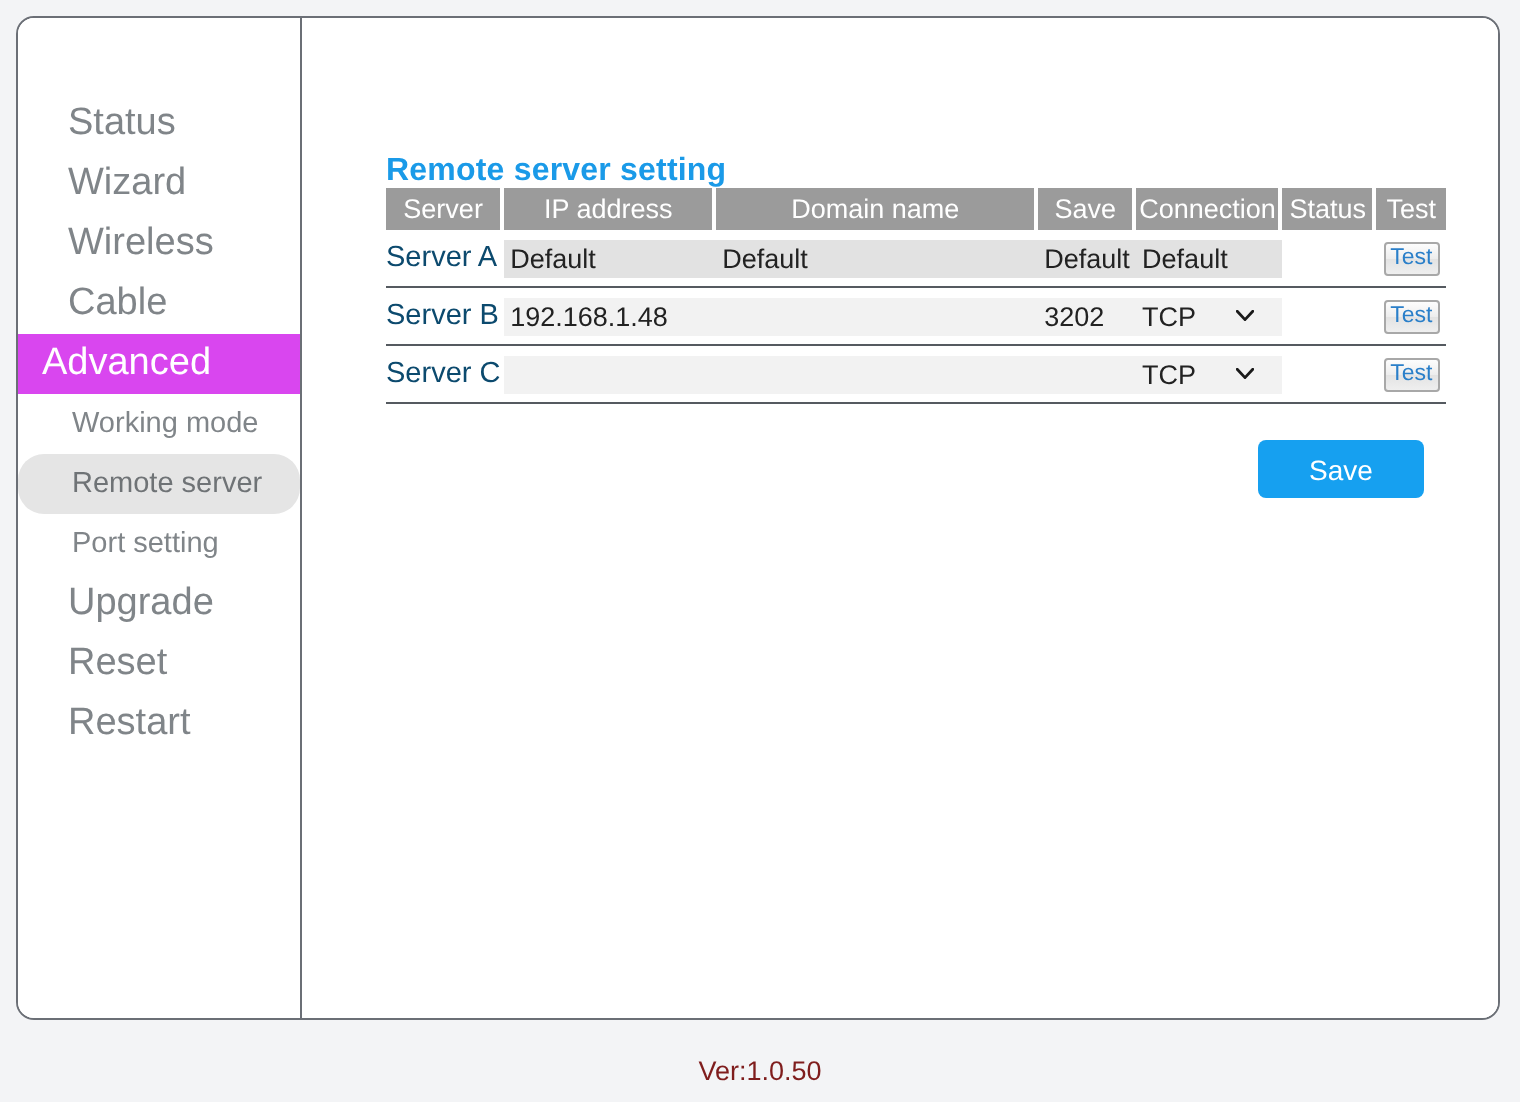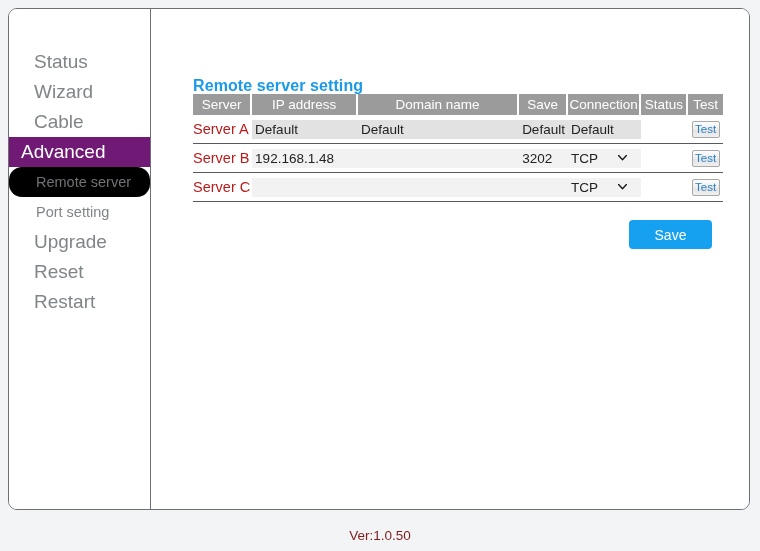--- a/index.html
+++ b/index.html
@@ -50,29 +50,29 @@
     line-height: 30px;
     height: 30px;
   }
   .nav-item.sub {
     font-size: 14.5px;
     line-height: 30px;
     height: 30px;
     padding-left: 27px;
   }
   .nav-item.active-blue {
-    background: #701a75;
+    background: #d946ef;
     color: #ffffff;
     font-size: 19px;
     line-height: 30px;
     height: 30px;
     padding-left: 12px;
   }
   .nav-item.active-gray {
-    background: #000000;
+    background: #e5e5e5;
     color: #6f7376;
     border-radius: 13px;
   }
 
   
   #content {
     flex: 1 1 auto;
     position: relative;
     background: #ffffff;
   }
@@ -113,21 +113,21 @@
 
   #server-table td {
     padding: 0;
     height: 29px;
     border-bottom: 1px solid #555a60;
     vertical-align: middle;
     box-sizing: border-box;
   }
   .row-label {
     font-size: 14.5px;
-    color: #b91c1c;
+    color: #0c4a6e;
     white-space: nowrap;
     padding-right: 2px;
   }
   .cell-input {
     display: block;
     width: 100%;
     height: 19px;
     line-height: 19px;
     font-family: "Liberation Sans", sans-serif;
     font-size: 13.5px;
@@ -222,22 +222,24 @@
   }
 </style>
 </head>
 <body>
 
 <div id="app-frame">
 
   <nav id="sidebar">
       <div class="nav-item main"><span>Status</span></div>
       <div class="nav-item main"><span>Wizard</span></div>
+      <div class="nav-item main"><span>Wireless</span></div>
       <div class="nav-item main"><span>Cable</span></div>
       <div class="nav-item main active-blue"><span>Advanced</span></div>
+      <div class="nav-item sub"><span>Working mode</span></div>
       <div class="nav-item sub active-gray"><span>Remote server</span></div>
       <div class="nav-item sub"><span>Port setting</span></div>
       <div class="nav-item main"><span>Upgrade</span></div>
       <div class="nav-item main"><span>Reset</span></div>
       <div class="nav-item main"><span>Restart</span></div>
     </nav>
 
   <section id="content">
 
     <h1 id="page-title">Remote server setting</h1>

